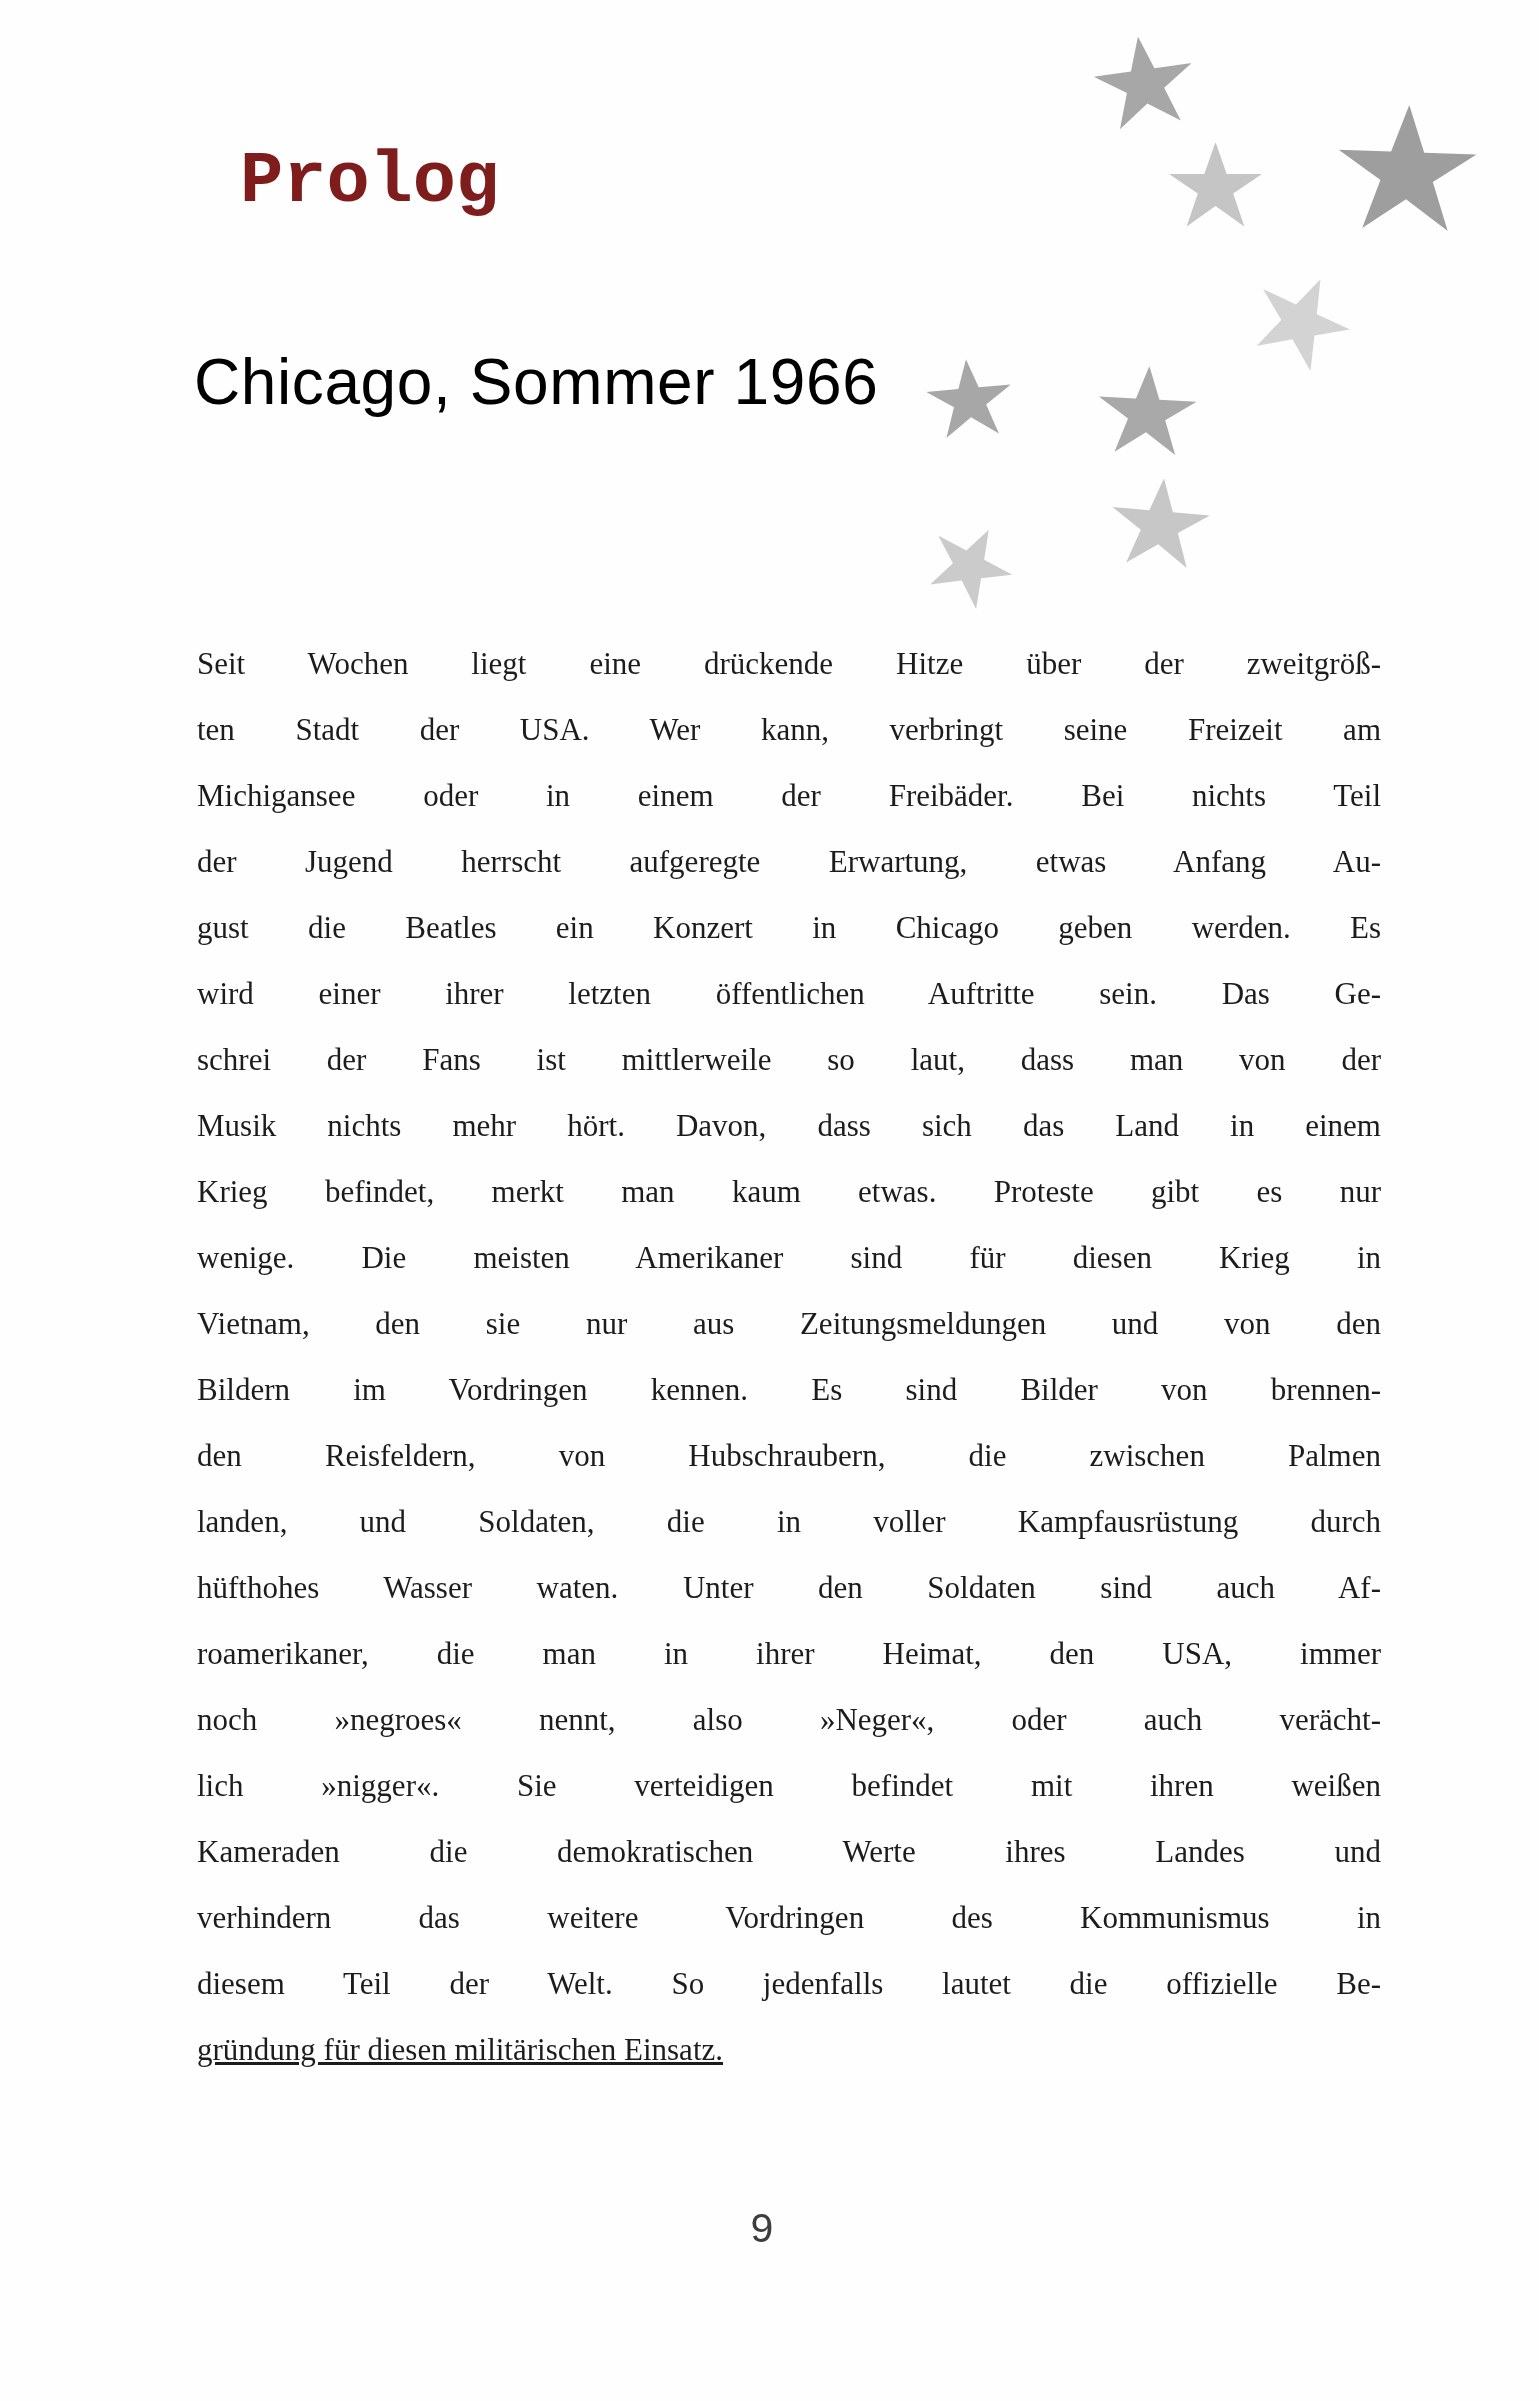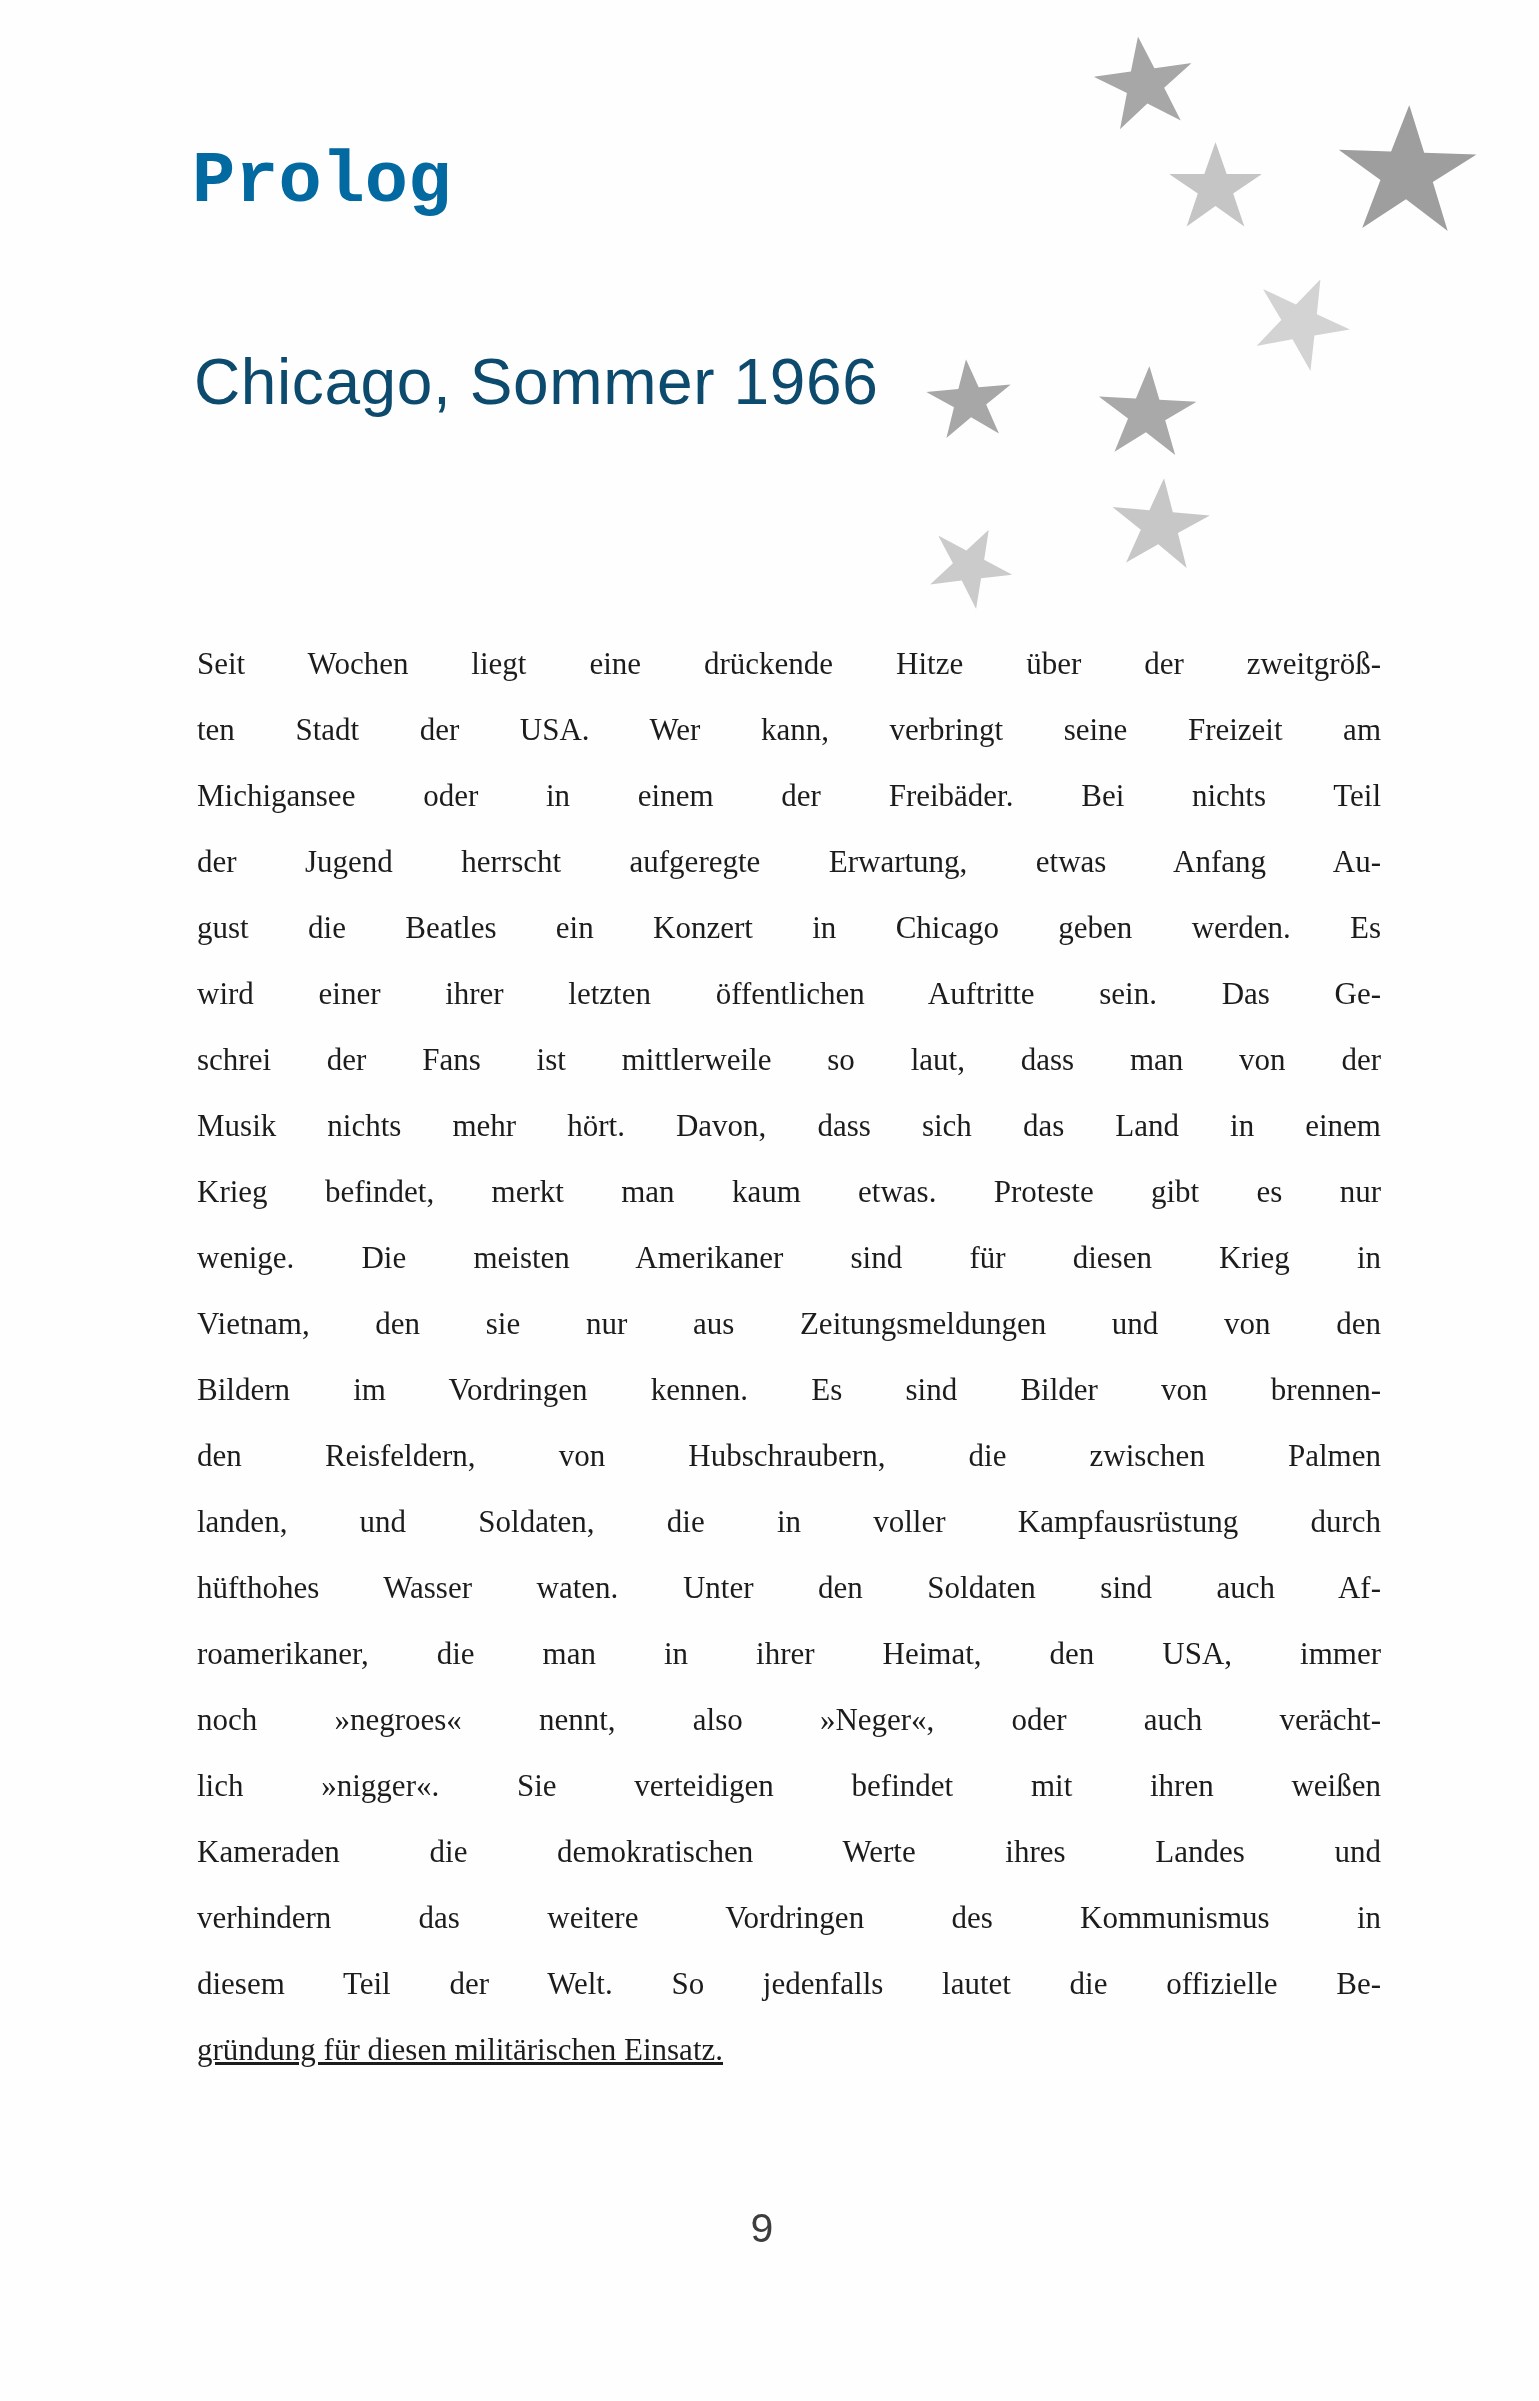--- a/index.html
+++ b/index.html
@@ -96,23 +96,23 @@
       <div class="star" style="width: 99px; height: 94px; left: 1095px; top: 36px; background: rgb(167, 167, 167); transform: rotate(-8deg);"></div>
       <div class="star" style="width: 93px; height: 89px; left: 1169px; top: 142px; background: rgb(197, 197, 197); transform: rotate(0deg);"></div>
       <div class="star" style="width: 138px; height: 131px; left: 1338px; top: 105px; background: rgb(158, 158, 158); transform: rotate(2deg);"></div>
       <div class="star" style="width: 96px; height: 92px; left: 1253px; top: 275px; background: rgb(211, 211, 211); transform: rotate(25deg);"></div>
       <div class="star" style="width: 85px; height: 81px; left: 927px; top: 359px; background: rgb(167, 167, 167); transform: rotate(-5deg);"></div>
       <div class="star" style="width: 98px; height: 92px; left: 1098px; top: 366px; background: rgb(169, 169, 169); transform: rotate(3deg);"></div>
       <div class="star" style="width: 98px; height: 92px; left: 1111px; top: 478px; background: rgb(199, 199, 199); transform: rotate(5deg);"></div>
       <div class="star" style="width: 84px; height: 80px; left: 928px; top: 525px; background: rgb(203, 203, 203); transform: rotate(28deg);"></div>
     </div>
 
-  <div class="title" style="color: #0369a1;">Prolog</div>
+  <div class="title" style="color: #7f1d1d; margin-left: 48px;">Prolog</div>
 
-  <div class="subtitle" style="color: #0c4a6e;">Chicago, Sommer 1966</div>
+  <div class="subtitle" style="color: #000000;">Chicago, Sommer 1966</div>
 
   <div class="body-text" style="color: rgb(28, 28, 28);">
 
   <div class="line">Seit Wochen liegt eine drückende Hitze über der zweitgröß-</div>
       <div class="line">ten Stadt der USA. Wer kann, verbringt seine Freizeit am</div>
       <div class="line">Michigansee oder in einem der Freibäder. Bei nichts Teil</div>
       <div class="line">der Jugend herrscht aufgeregte Erwartung, etwas Anfang Au-</div>
       <div class="line">gust die Beatles ein Konzert in Chicago geben werden. Es</div>
       <div class="line">wird einer ihrer letzten öffentlichen Auftritte sein. Das Ge-</div>
       <div class="line">schrei der Fans ist mittlerweile so laut, dass man von der</div>

